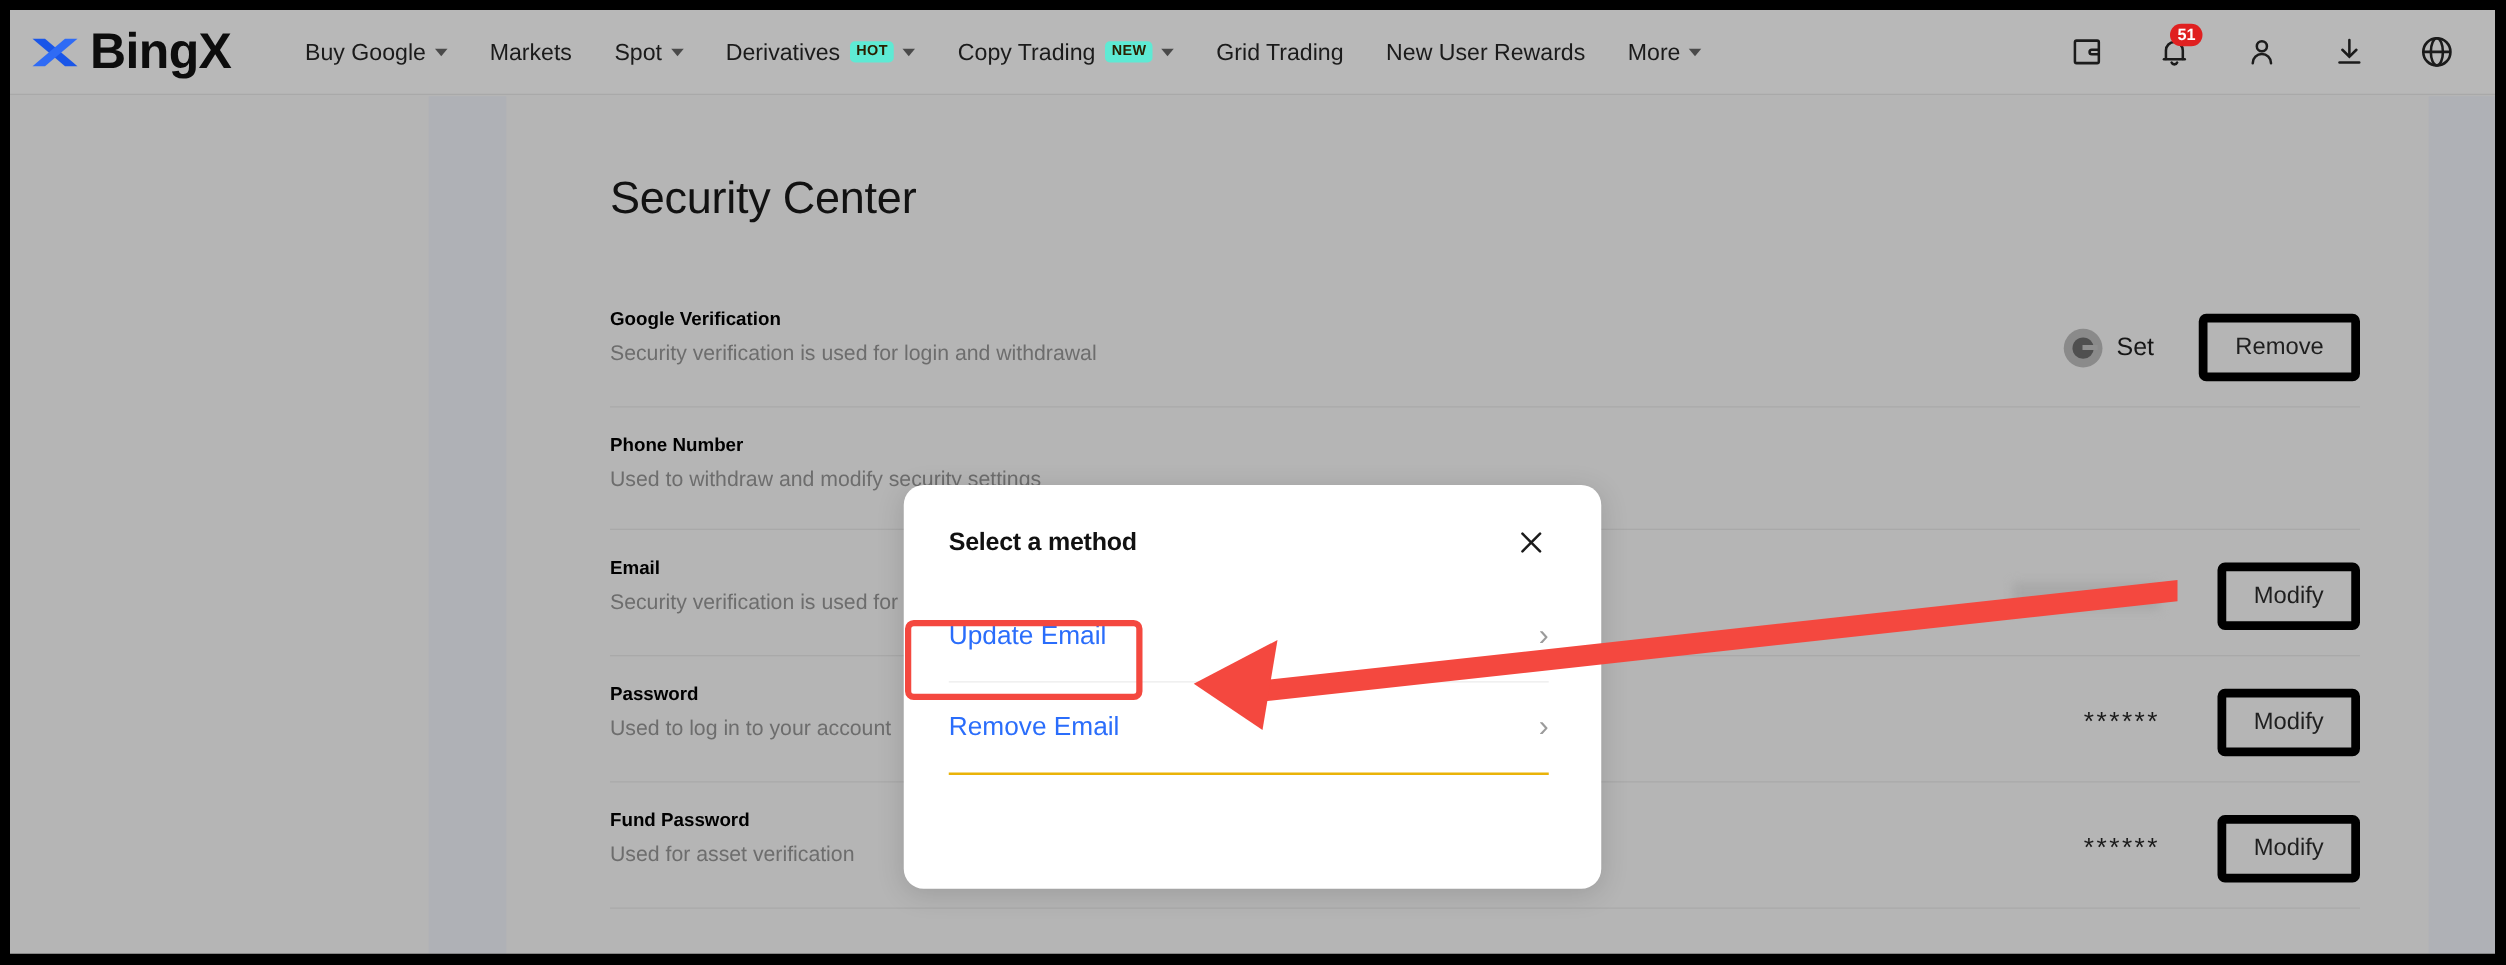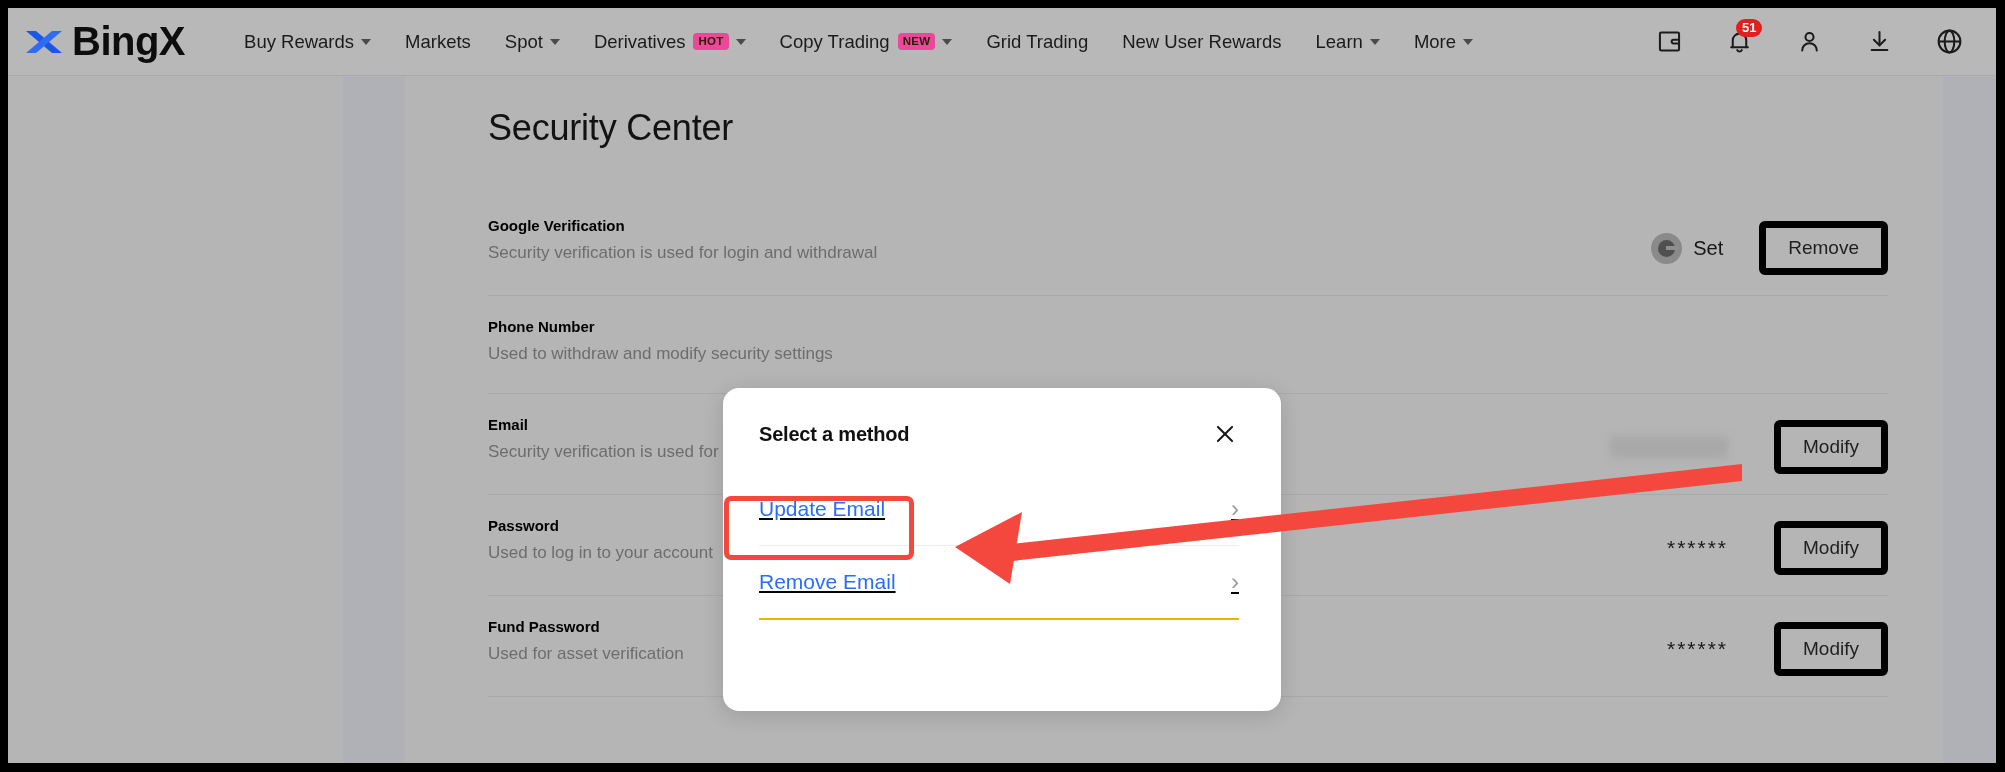--- a/index.html
+++ b/index.html
@@ -44,21 +44,21 @@
   }
   .caret {
     display:inline-block; margin-left: 7px;
     width: 0; height: 0;
     border-left: 5px solid transparent;
     border-right: 5px solid transparent;
     border-top: 6px solid #4a4a4a;
   }
   .badge-tag {
     display:inline-block; margin-left: 8px;
-    background: #ec4899; color: #2b2000;
+    background: #5eead4; color: #2b2000;
     font-size: 11.5px; font-weight: 700;
     padding: 2px 5px 2px 5px; border-radius: 4px;
     letter-spacing: .3px; line-height: 1.1;
   }
   .nav-right { margin-left: auto; display: flex; align-items: center; gap: 36px; margin-right: 30px; }
   .nav-icon { position: relative; width: 34px; height: 34px; display:flex; align-items:center; justify-content:center; cursor:pointer; }
   .notif-count {
     position: absolute; top: -6px; left: 14px;
     background: #e02020; color: #fff;
     font-size: 13px; font-weight: 600;
@@ -74,21 +74,21 @@
   }
   .band { position:absolute; top:0; height: 686px; background: #afb1b6; }
   .band-left  { left: 335px; width: 62px; }
   .band-right { left: 1935px; width: 53px; }
 
   .content {
     position: absolute; left: 480px; top: 0px; width: 1400px;
   }
   .page-title {
     font-size: 36px; font-weight: 500; color: #121212;
-    margin-top: 30px; margin-bottom: 46px; letter-spacing: -0.2px;
+    margin-top: 60px; margin-bottom: 46px; letter-spacing: -0.2px;
   }
 
   .row {
     position: relative;
     display: flex; align-items: flex-start;
     padding: 22px 0 20px 0;
     border-bottom: 1px solid #a9a9a9;
     min-height: 98px;
   }
   .row:last-child { border-bottom: 1px solid #a9a9a9; }
@@ -141,21 +141,21 @@
   }
   .modal-header {
     display:flex; align-items:center; justify-content:space-between;
     padding: 32px 42px 0 36px;
   }
   .modal-title { font-size: 20px; font-weight: 600; color: #111; letter-spacing: -0.2px; }
   .modal-close { cursor: pointer; width: 28px; height: 28px; display:flex; align-items:center; justify-content:center; }
   .modal-list { padding: 0 42px 0 36px; margin-top: 24px; }
   .modal-opt {
     display:flex; align-items:center; justify-content:space-between;
-    height: 74px; border-bottom: 1px solid #ececec; cursor: pointer; text-decoration: underline;
+    height: 74px; border-bottom: 1px solid #ececec; cursor: pointer;
   }
   .modal-opt:last-child{ border-bottom: 2px solid #eab308; }
   .modal-opt-label { font-size: 21px; color: #2a6dfb; }
   .chev { color: #9b9b9b; font-size: 24px; line-height: 1; }
 
   
   .highlight-box {
     position: absolute;
     left: 724px; top: 496px; width: 190px; height: 64px;
     border: 5px solid #f4483f; border-radius: 7px;
@@ -180,21 +180,21 @@
         <svg viewBox="0 0 42 30" width="42" height="30">
           <path d="M2 4 L12 4 L38 26 L28 26 Z" fill="#1a56e8"></path>
           <path d="M38 4 L28 4 L2 26 L12 26 Z" fill="#2f6bf5"></path>
         </svg>
       </span>
       <span class="logo-text">BingX</span>
     </div>
 
     <div class="nav-items">
       <div class="nav-item">
-        <span>Buy Rewards</span>
+        <span>Buy Google</span>
         <span class="caret"></span>
       </div>
       <div class="nav-item">
         <span>Markets</span>
       </div>
       <div class="nav-item">
         <span>Spot</span>
         <span class="caret"></span>
       </div>
       <div class="nav-item">
@@ -205,24 +205,20 @@
       <div class="nav-item">
         <span>Copy Trading</span>
         <span class="badge-tag">NEW</span>
         <span class="caret"></span>
       </div>
       <div class="nav-item">
         <span>Grid Trading</span>
       </div>
       <div class="nav-item">
         <span>New User Rewards</span>
-      </div>
-      <div class="nav-item">
-        <span>Learn</span>
-        <span class="caret"></span>
       </div>
       <div class="nav-item">
         <span>More</span>
         <span class="caret"></span>
       </div>
     </div>
 
     <div class="nav-right">
       <div class="nav-icon">
         <svg width="27" height="27" viewBox="0 0 24 24" fill="none" stroke="#1b1b1b" stroke-width="1.8">

